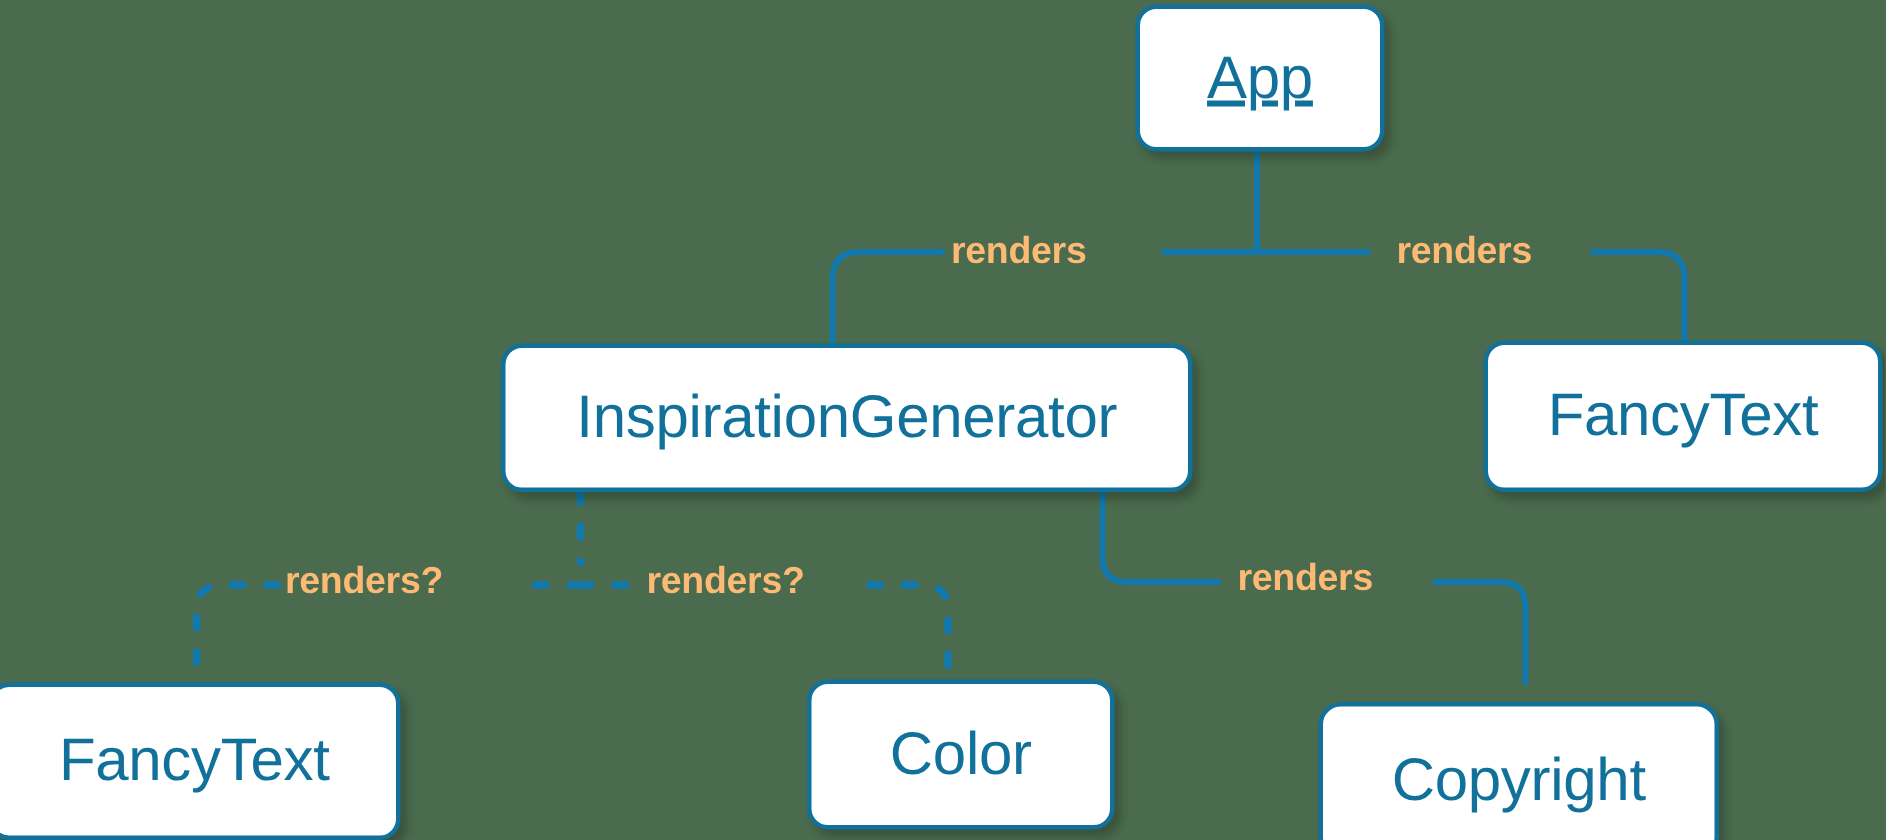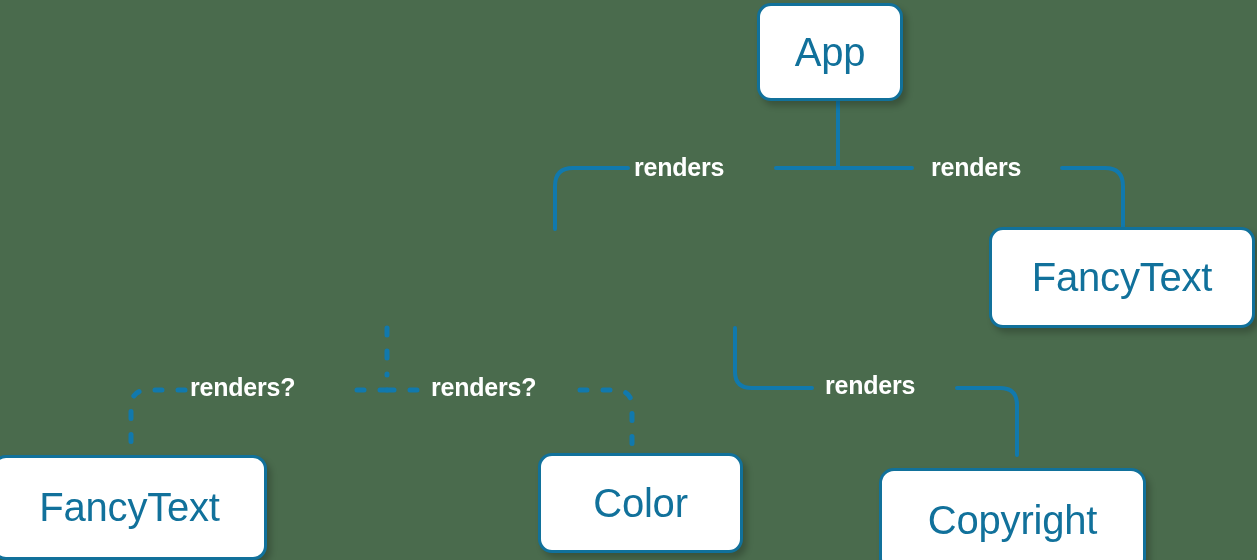--- a/index.html
+++ b/index.html
@@ -36,30 +36,30 @@
     z-index: 2;
   }
   .node-label {
     color: #11719b;
     font-weight: 400;
     letter-spacing: -0.2px;
     white-space: nowrap;
   }
   .edge-label {
     position: absolute;
-    color: #ffffff;
+    color: #fdba74;
     font-size: 25px;
     font-weight: 600;
     white-space: nowrap;
     z-index: 3;
     letter-spacing: -0.2px;
   }
 
   
-  #node-app        { left: 757px; top: 3px;   width: 146px; height: 98px; }
+  #node-app        { left: 757px; top: 3px;   width: 166px; height: 98px; text-decoration: underline; }
   #node-app .node-label { font-size: 40px; }
 
   #node-inspgen    { left: 334px; top: 229px; width: 461px; height: 99px; }
   #node-inspgen .node-label { font-size: 40px; }
 
   #node-fancytext-top { left: 989px; top: 227px; width: 266px; height: 101px; }
   #node-fancytext-top .node-label { font-size: 40px; }
 
   #node-fancytext-bottom { left: -8px; top: 455px; width: 275px; height: 105px; }
   #node-fancytext-bottom .node-label { font-size: 40px; }
@@ -109,20 +109,23 @@
     <g>
       <path d="M 735 328 L 735 372 Q 735 388 752 388 L 812 388" fill="none" stroke="#1179ad" stroke-width="4" stroke-linecap="round"></path>
       <path d="M 957 388 L 1000 388 Q 1017 388 1017 405 L 1017 455" fill="none" stroke="#1179ad" stroke-width="4" stroke-linecap="round"></path>
     </g>
   </svg>
 
   <div class="node" id="node-app">
     <span class="node-label">App</span>
   </div>
 
+  <div class="node" id="node-inspgen">
+    <span class="node-label">InspirationGenerator</span>
+  </div>
 
   <div class="node" id="node-fancytext-top">
     <span class="node-label">FancyText</span>
   </div>
 
   <div class="node" id="node-fancytext-bottom">
     <span class="node-label">FancyText</span>
   </div>
 
   <div class="node" id="node-color">

